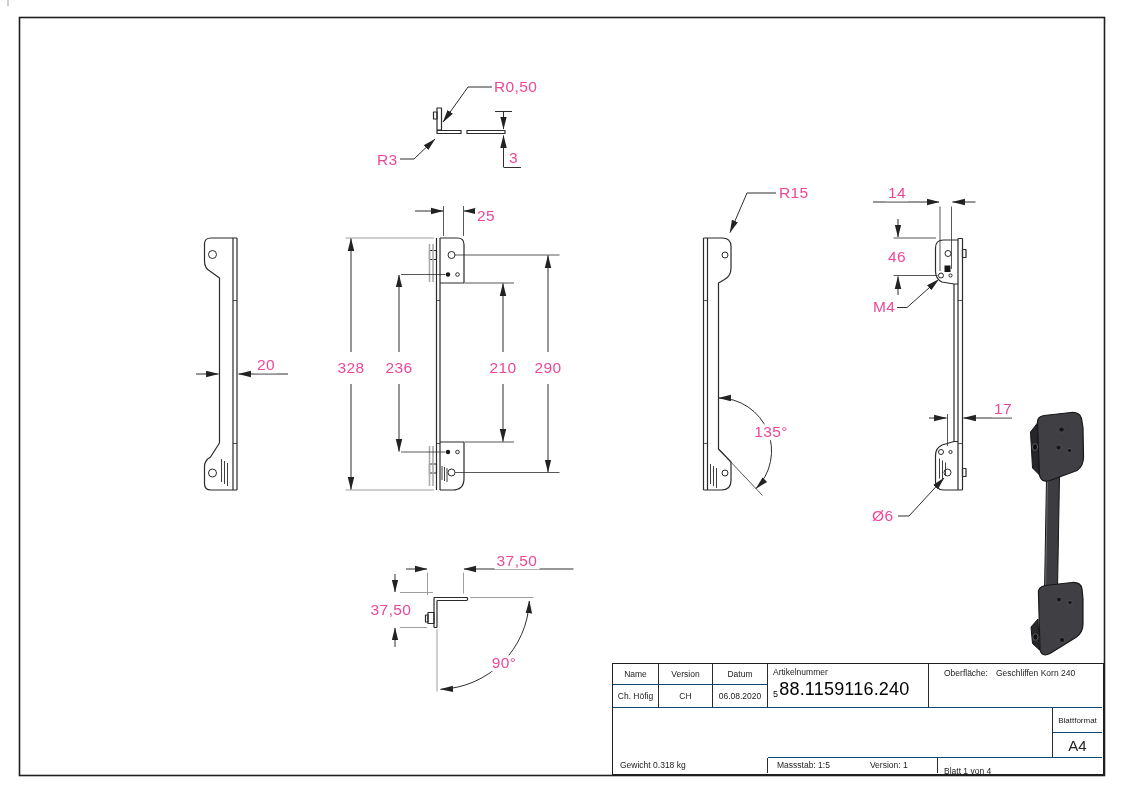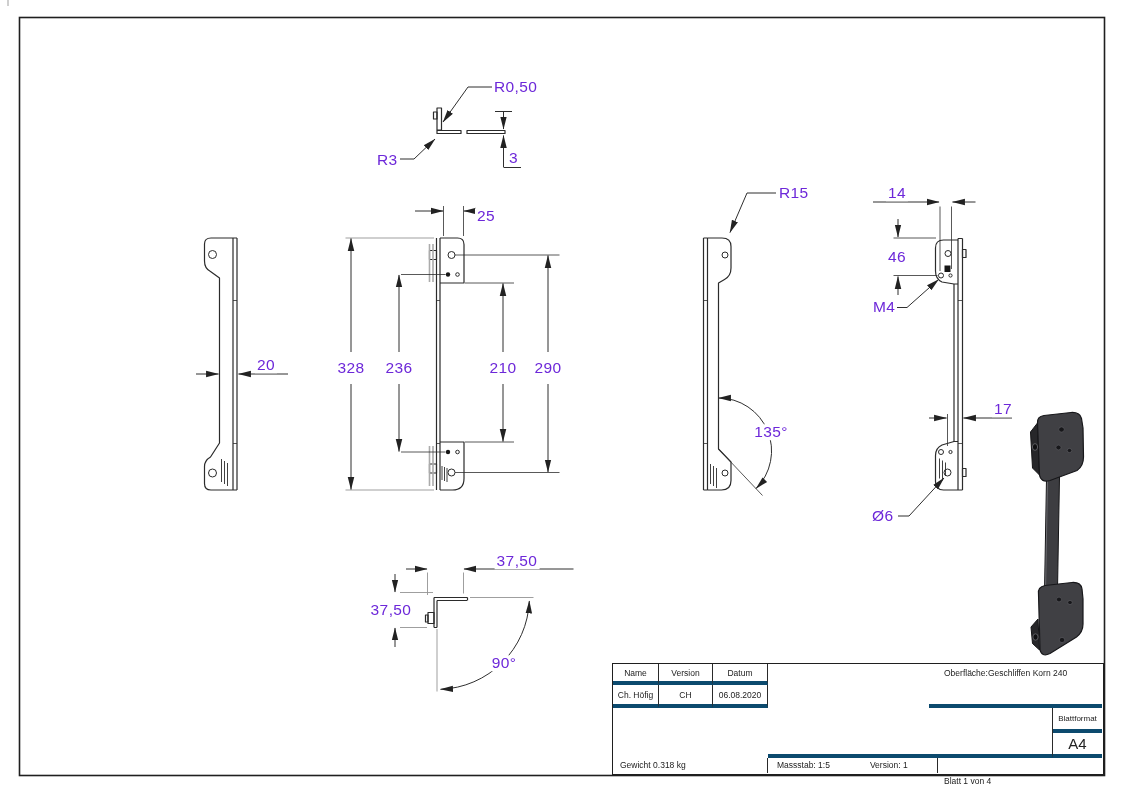--- a/index.html
+++ b/index.html
@@ -7,28 +7,28 @@
          font-family:"Liberation Sans",sans-serif;}
   svg.linework{position:absolute;left:0;top:0;}
   .ol{stroke:#2b2b2b;stroke-width:1.2;fill:none;stroke-linejoin:round;stroke-linecap:butt}
   .dl{stroke:#2f2f2f;stroke-width:1;fill:none}
   .tl{stroke:#2f2f2f;stroke-width:.8;fill:none}
   .xl{stroke:#949494;stroke-width:.9;fill:none}
   .gl{stroke:#ababab;stroke-width:1.6;fill:none}
   .hole{fill:#fff;stroke:#2b2b2b;stroke-width:1}
   .dot{fill:#161616;stroke:none}
   .hatch{stroke:#2b2b2b;stroke-width:.9;fill:none}
-  .dim{position:absolute;transform:translate(-50%,-50%);font-size:15.5px;color:#6d28d9;
+  .dim{position:absolute;transform:translate(-50%,-50%);font-size:15.5px;color:#ec4899;
        background:#fff;padding:0 2px;white-space:nowrap;line-height:1;letter-spacing:.4px}
   .dim.la{transform:translate(0,-50%)}
   
   .tb{position:absolute;left:612px;top:663px;width:492px;height:112px;box-sizing:border-box;
       border:1.5px solid #1f1f1f;color:#222;background:#fff}
   .cell{position:absolute;box-sizing:border-box;border-right:1px solid #2a2a2a;
-        border-bottom:4px solid #0c4a6e;font-size:8.5px;overflow:hidden}
+        border-bottom:1px solid #0c4a6e;font-size:8.5px;overflow:hidden}
   .cell.hdr{display:flex;align-items:center;justify-content:center}
   .cell.noR{border-right:none}
   .cell.noB{border-bottom:none}
   .artnum{position:absolute;left:5px;top:15px;font-size:18px;letter-spacing:.2px;color:#000;white-space:nowrap}
   .artprefix{font-size:9px;position:relative;top:2px;margin-right:1px}
   .small-label{position:absolute;left:5px;top:3px;font-size:8.5px}
   .a4{display:flex;align-items:center;justify-content:center;font-size:15px}
 </style>
 </head>
 <body>
@@ -207,31 +207,35 @@
   <span class="dim" style="left:504px;top:663px">90°</span>
 
   <div class="tb">
     <div class="cell hdr" style="left:0;top:0;width:46px;height:21px">Name</div>
     <div class="cell hdr" style="left:46px;top:0;width:54px;height:21px">Version</div>
     <div class="cell hdr" style="left:100px;top:0;width:55px;height:21px">Datum</div>
     <div class="cell hdr" style="left:0;top:21px;width:46px;height:23px">Ch. Höfig</div>
     <div class="cell hdr" style="left:46px;top:21px;width:54px;height:23px">CH</div>
     <div class="cell hdr" style="left:100px;top:21px;width:55px;height:23px">06.08.2020</div>
 
+    <div class="cell" style="left:155px;top:0;width:161px;height:44px">
+      <span class="small-label">Artikelnummer</span>
+      <span class="artnum"><span class="artprefix">5</span><span>88.1159116.240</span></span>
+    </div>
 
     <div class="cell noR" style="left:316px;top:0;width:173px;height:44px;padding:4px 0 0 15px">
-      <span style="margin-right:0">Oberfläche:</span><span>Geschliffen Korn 240</span>
+      <span style="margin-right:8px">Oberfläche:</span><span>Geschliffen Korn 240</span>
     </div>
 
 
     <div class="cell" style="left:155px;top:44px;width:285px;height:50px"></div>
 
     <div class="cell hdr noR" style="left:440px;top:44px;width:49px;height:25px;font-size:8px">Blattformat</div>
     <div class="cell noR a4" style="left:440px;top:69px;width:49px;height:25px">A4</div>
 
     <div class="cell noB" style="left:0;top:94px;width:155px;height:15px;line-height:15px;padding-left:7px">Gewicht 0.318 kg</div>
     <div class="cell noB" style="left:155px;top:94px;width:170px;height:15px;line-height:15px;padding-left:9px">
       <span>Massstab: 1:5</span><span style="margin-left:40px">Version: 1</span>
     </div>
-    <div class="cell noB noR" style="left:325px;top:110px;width:164px;height:15px;line-height:15px;padding-left:6px">Blatt 1 von 4</div>
+    <div class="cell noB noR" style="left:325px;top:100px;width:164px;height:15px;line-height:15px;padding-left:6px">Blatt 1 von 4</div>
   </div>
 
 </div>
 
 </body></html>

